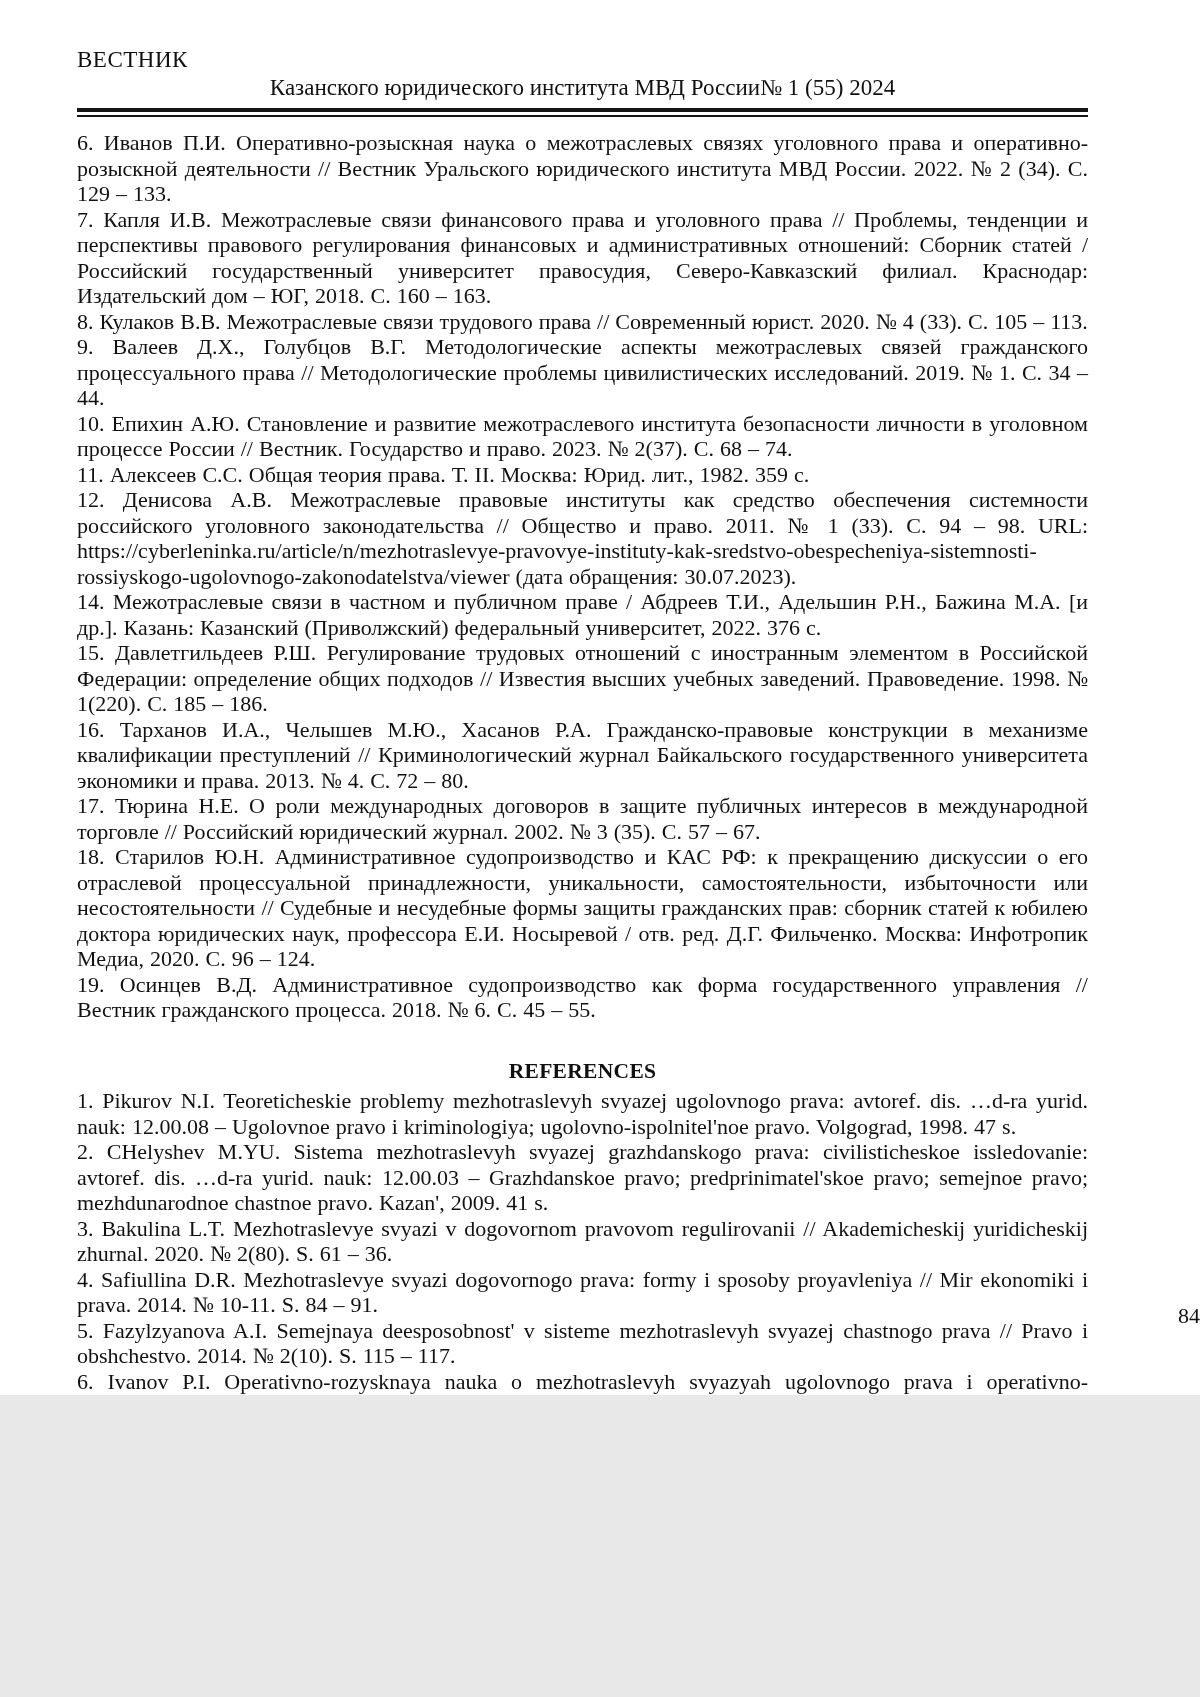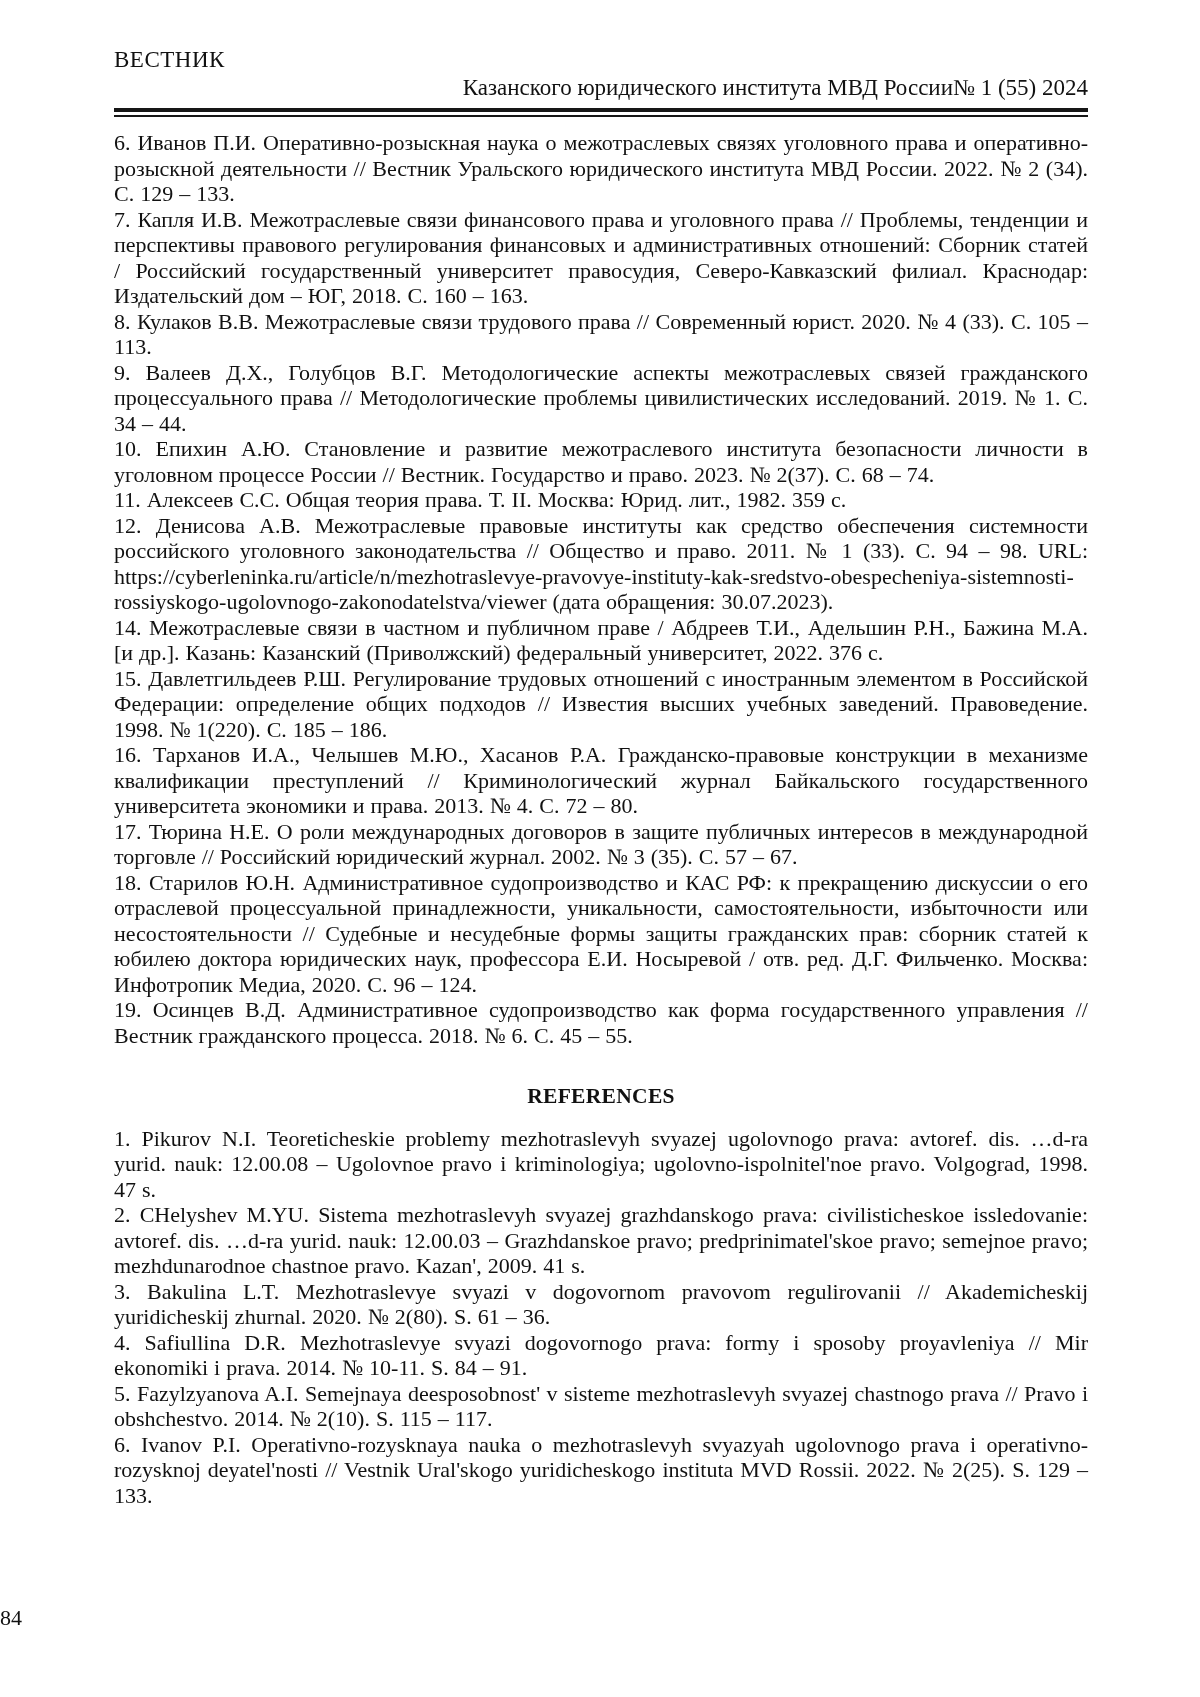--- a/index.html
+++ b/index.html
@@ -3,36 +3,36 @@
 <meta charset="utf-8">
 <style>
   html, body {
     margin: 0;
     padding: 0;
     background: #e8e8e8;
   }
   .page {
     position: relative;
     width: 1200px;
-    height: 1697px;
+    height: 1395px;
     margin: 0 auto;
     background: #ffffff;
     box-sizing: border-box;
-    padding: 46px 112px 0 114px;
+    padding: 46px 112px 0 77px;
     font-family: "Liberation Serif", "DejaVu Serif", serif;
     color: #111111;
     overflow: hidden;
   }
   .masthead {
     font-size: 23px;
     line-height: 28px;
   }
   .masthead-row2 {
     display: flex;
-    justify-content: flex-end;
+    justify-content: center;
     align-items: baseline;
   }
   .journal-title {
     letter-spacing: 0.5px;
   }
   .header-divider {
     margin-top: 6px;
     height: 9px;
     border-top: 4px solid #161616;
     border-bottom: 2px solid #161616;
@@ -56,21 +56,21 @@
     line-height: 25.5px;
     font-weight: bold;
     text-align: center;
     letter-spacing: 0.3px;
   }
   .page-number {
     position: absolute;
     left: 0;
     bottom: 66px;
     width: 100%;
-    text-align: left;
+    text-align: right;
     font-size: 22px;
   }
 </style>
 </head>
 <body>
 
 <div class="page">
 
   <div class="masthead">
     <div class="journal-title">ВЕСТНИК</div>
@@ -93,21 +93,21 @@
     <p class="ref">14. Межотраслевые связи в частном и публичном праве / Абдреев Т.И., Адельшин Р.Н., Бажина М.А. [и др.]. Казань: Казанский (Приволжский) федеральный университет, 2022. 376 с.</p>
     <p class="ref">15. Давлетгильдеев Р.Ш. Регулирование трудовых отношений с иностранным элементом в Российской Федерации: определение общих подходов // Известия высших учебных заведений. Правоведение. 1998. № 1(220). С. 185 – 186.</p>
     <p class="ref">16. Тарханов И.А., Челышев М.Ю., Хасанов Р.А. Гражданско-правовые конструкции в механизме квалификации преступлений // Криминологический журнал Байкальского государственного университета экономики и права. 2013. № 4. С. 72 – 80.</p>
     <p class="ref">17. Тюрина Н.Е. О роли международных договоров в защите публичных интересов в международной торговле // Российский юридический журнал. 2002. № 3 (35). С. 57 – 67.</p>
     <p class="ref">18. Старилов Ю.Н. Административное судопроизводство и КАС РФ: к прекращению дискуссии о его отраслевой процессуальной принадлежности, уникальности, самостоятельности, избыточности или несостоятельности // Судебные и несудебные формы защиты гражданских прав: сборник статей к юбилею доктора юридических наук, профессора Е.И. Носыревой / отв. ред. Д.Г. Фильченко. Москва: Инфотропик Медиа, 2020. С. 96 – 124.</p>
     <p class="ref">19. Осинцев В.Д. Административное судопроизводство как форма государственного управления // Вестник гражданского процесса. 2018. № 6. С. 45 – 55.</p>
   </div>
 
   <h2 class="references-heading">REFERENCES</h2>
 
-  <div class="refs" style="margin-top:16px;">
+  <div class="refs" style="margin-top:4px;">
     <p class="ref">1. Pikurov N.I. Teoreticheskie problemy mezhotraslevyh svyazej ugolovnogo prava: avtoref. dis. …d-ra yurid. nauk: 12.00.08 – Ugolovnoe pravo i kriminologiya; ugolovno-ispolnitel'noe pravo. Volgograd, 1998. 47 s.</p>
     <p class="ref">2. CHelyshev M.YU. Sistema mezhotraslevyh svyazej grazhdanskogo prava: civilisticheskoe issledovanie: avtoref. dis. …d-ra yurid. nauk: 12.00.03 – Grazhdanskoe pravo; predprinimatel'skoe pravo; semejnoe pravo; mezhdunarodnoe chastnoe pravo. Kazan', 2009. 41 s.</p>
     <p class="ref">3. Bakulina L.T. Mezhotraslevye svyazi v dogovornom pravovom regulirovanii // Akademicheskij yuridicheskij zhurnal. 2020. № 2(80). S. 61 – 36.</p>
     <p class="ref">4. Safiullina D.R. Mezhotraslevye svyazi dogovornogo prava: formy i sposoby proyavleniya // Mir ekonomiki i prava. 2014. № 10-11. S. 84 – 91.</p>
     <p class="ref">5. Fazylzyanova A.I. Semejnaya deesposobnost' v sisteme mezhotraslevyh svyazej chastnogo prava // Pravo i obshchestvo. 2014. № 2(10). S. 115 – 117.</p>
     <p class="ref">6. Ivanov P.I. Operativno-rozysknaya nauka o mezhotraslevyh svyazyah ugolovnogo prava i operativno-rozysknoj deyatel'nosti // Vestnik Ural'skogo yuridicheskogo instituta MVD Rossii. 2022. № 2(25). S. 129 – 133.</p>
   </div>
 
   <div class="page-number">84</div>
 

